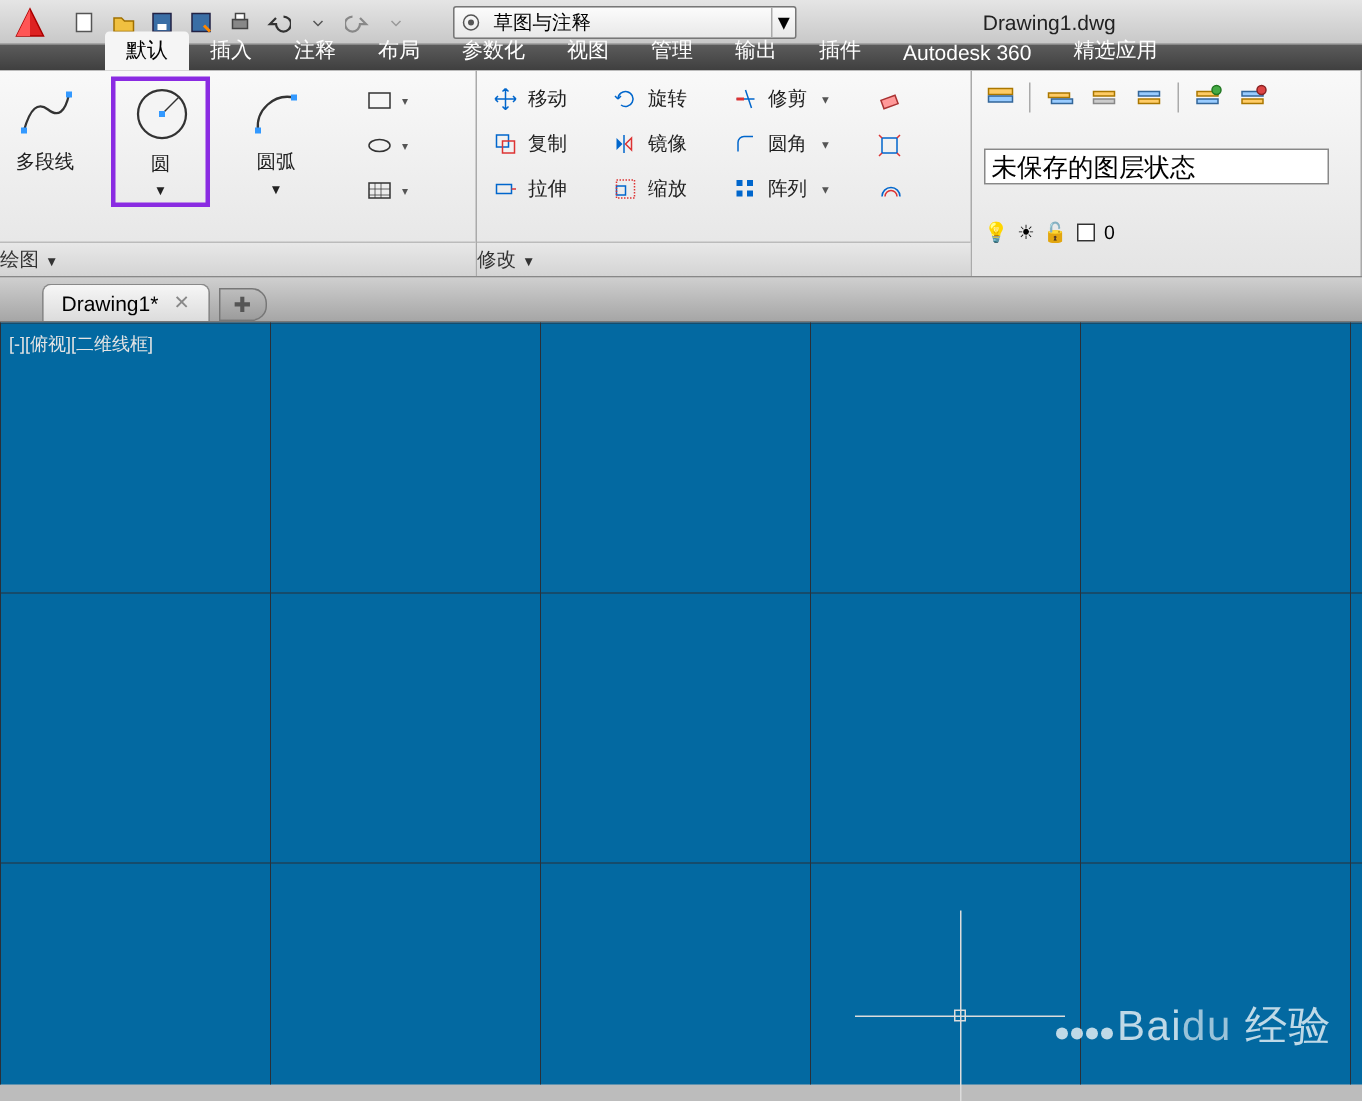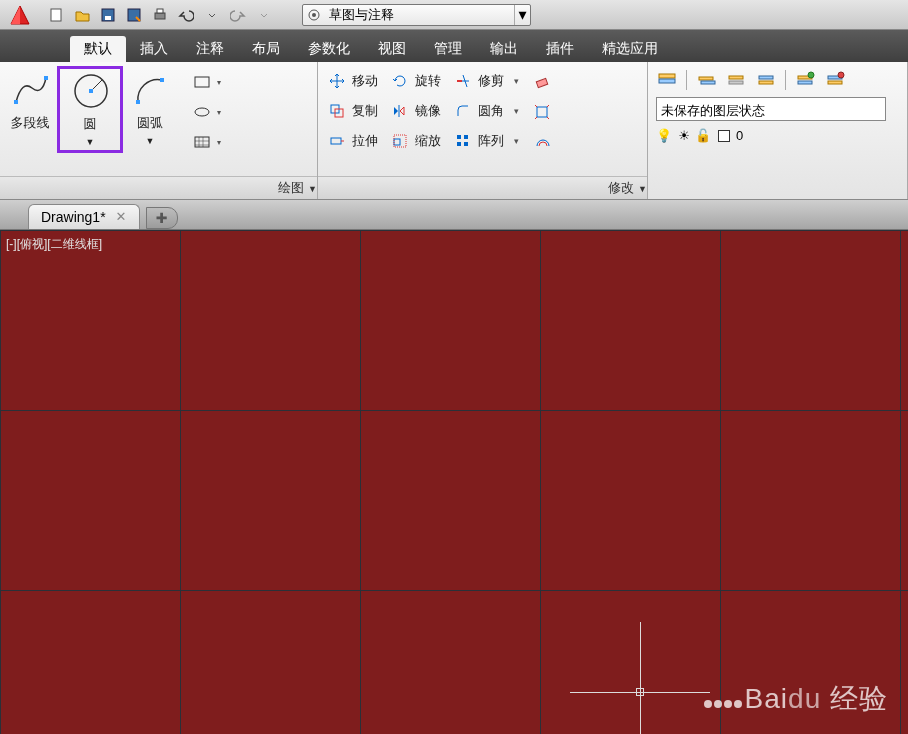--- a/index.html
+++ b/index.html
@@ -14,61 +14,61 @@
 .app-icon { width: 40px; height: 30px; display: flex; align-items: center; justify-content: center; }
 .qat { display: flex; align-items: center; gap: 2px; padding: 0 4px; }
 .qbtn { width: 24px; height: 24px; display:flex; align-items:center; justify-content:center; border-radius:2px; }
 .workspace { margin-left:22px; height:22px; display:flex; align-items:center; background:linear-gradient(#fcfcfc,#e8e8e8); border:1px solid #777; border-radius:2px; }
 .workspace .gear { width:22px; display:flex;align-items:center;justify-content:center;}
 .workspace .wlabel { padding: 0 120px 0 4px; font-size:13px;}
 .workspace .wdrop { width:16px; border-left:1px solid #aaa; display:flex;align-items:center;justify-content:center; height:100%;}
 .doctitle { flex:1; text-align:center; font-size:14px; color:#222; padding-right:40px;}
 
 
-.tabs { height: 32px; background: linear-gradient(#5b5b5b,#3f3f3f); display:flex; align-items:flex-end; padding-left:70px; gap:0; }
+.tabs { height: 17px; background: linear-gradient(#5b5b5b,#3f3f3f); display:flex; align-items:flex-end; padding-left:70px; gap:0; }
 .tab { padding: 4px 14px; font-size:14px; color:#fff; cursor:default; }
 .tab.active { background:#f5f5f5; color:#000; border-radius:3px 3px 0 0; }
 
 
 .ribbon { height: 138px; background: linear-gradient(#f9f9f9,#e4e4e4); display:flex; border-bottom:1px solid #888; }
 .panel { border-right:1px solid #aaa; display:flex; flex-direction:column; }
-.panel-body { flex:1; display:flex; align-items:flex-start; padding:4px; gap:1px; }
-.panel-title { text-align:right; font-size:13px; padding:2px 0; background:linear-gradient(#e8e8e8,#d4d4d4); border-top:1px solid #bbb; color:#333; }
+.panel-body { flex:1; display:flex; align-items:flex-start; padding:4px; gap:18px; }
+.panel-title { text-align:left; font-size:13px; padding:2px 0; background:linear-gradient(#e8e8e8,#d4d4d4); border-top:1px solid #bbb; color:#333; }
 .panel-title .drop { font-size:9px; margin-left:4px; }
 
 .bigbtn { display:flex; flex-direction:column; align-items:center; padding:4px 6px; gap:4px; }
 .bigbtn .ico { width:40px; height:40px; display:flex;align-items:center;justify-content:center; }
 .bigbtn .lbl { font-size:13px; color:#222; text-align:center; }
 .bigbtn.highlight { border:3px solid #8a2be2; padding:2px 10px; }
 
 .colbtns { display:flex; flex-direction:column; gap:6px; padding:4px 2px; }
 .smbtn { width:30px; height:24px; display:flex;align-items:center;justify-content:center; border:1px solid transparent; border-radius:2px; }
 .smbtn.d { width:46px; position:relative;}
 .smbtn.d::after { content:"▾"; font-size:8px; position:absolute; right:3px; color:#555;}
 
 .rowbtns { display:flex; flex-direction:column; gap:8px; padding:4px 2px; }
 .rowbtn { display:flex; align-items:center; gap:6px; height:22px; padding:0 4px; }
 .rowbtn .ric { width:18px; height:18px; display:flex;align-items:center;justify-content:center;}
 .rowbtn .rlbl { font-size:13px; color:#222; }
 .rowbtn .rdrop { font-size:9px; color:#555; margin-left:4px;}
 
 .layer-strip { display:flex; gap:4px; padding:2px;}
 .lybtn { width:26px; height:24px; display:flex;align-items:center;justify-content:center;}
-.layer-combo { margin:2px 4px; height:24px; border:1px solid #888; background:#fff; display:flex;align-items:flex-end; padding:0 4px; font-size:13px; width:230px;}
+.layer-combo { margin:2px 4px; height:24px; border:1px solid #888; background:#fff; display:flex;align-items:flex-start; padding:0 4px; font-size:17px; width:230px;}
 .layer-status { margin:4px 4px 0; display:flex;align-items:center; gap:6px; font-size:13px;}
 .layer-status .sq { width:12px;height:12px; border:1px solid #333; background:#fff;}
 
 
 .doctabs { height:30px; background:linear-gradient(#cfcfcf,#a6a6a6); display:flex; align-items:flex-end; padding-left:28px; border-bottom:1px solid #777;}
 .doctab { background:linear-gradient(#f6f6f6,#dcdcdc); border:1px solid #888; border-bottom:none; border-radius:6px 6px 0 0; padding:4px 12px; font-size:14px; display:flex;align-items:flex-start; gap:10px;margin-top:28px;}
 .doctab .x { color:#888; font-size:13px;}
 .addtab { width:32px; height:22px; margin-left:6px; background:linear-gradient(#bdbdbd,#9c9c9c); border:1px solid #777; border-radius:0 10px 10px 0; display:flex;align-items:center;justify-content:center; color:#555; font-size:14px;}
 
 
-.canvas { position:relative; height:508px; background:#7f1d1d; }
+.canvas { position:relative; height:508px; background:#0369a1; }
 .grid { position:absolute; inset:0; background-image:
   linear-gradient(#2a3038 1px, transparent 1px),
   linear-gradient(90deg,#2a3038 1px, transparent 1px);
   background-size: 180px 180px; }
 .vplabel { position:absolute; top:6px; left:6px; color:#e4e4e4; font-size:12px; }
 .crosshair-h { position:absolute; top:462px; left:570px; width:140px; height:1px; background:#dcdcdc;}
 .crosshair-v { position:absolute; top:392px; left:640px; width:1px; height:140px; background:#dcdcdc;}
 .pickbox { position:absolute; top:458px; left:636px; width:8px; height:8px; border:1px solid #dcdcdc;}
 
 .watermark { position:absolute; right:20px; bottom:20px; color:rgba(255,255,255,.75); text-align:right; }
@@ -142,32 +142,34 @@
   <div class="workspace">
     <div class="gear">
         <svg width="14" height="14">
           <circle cx="7" cy="7" r="5" fill="none" stroke="#555"></circle>
           <circle cx="7" cy="7" r="2" fill="#555"></circle>
         </svg>
       </div>
     <div class="wlabel">草图与注释</div>
     <div class="wdrop">▾</div>
   </div>
+  <div class="doctitle">Drawing1.dwg</div>
 </div>
 
 <div class="tabs">
   <div class="tab active">默认</div>
   <div class="tab">插入</div>
   <div class="tab">注释</div>
   <div class="tab">布局</div>
   <div class="tab">参数化</div>
   <div class="tab">视图</div>
   <div class="tab">管理</div>
   <div class="tab">输出</div>
   <div class="tab">插件</div>
+  <div class="tab">Autodesk 360</div>
   <div class="tab">精选应用</div>
 </div>
 
 <div class="ribbon">
 
   <div class="panel" style="width:318px">
     <div class="panel-body">
       <div class="bigbtn">
         <div class="ico">
             <svg width="36" height="36">

